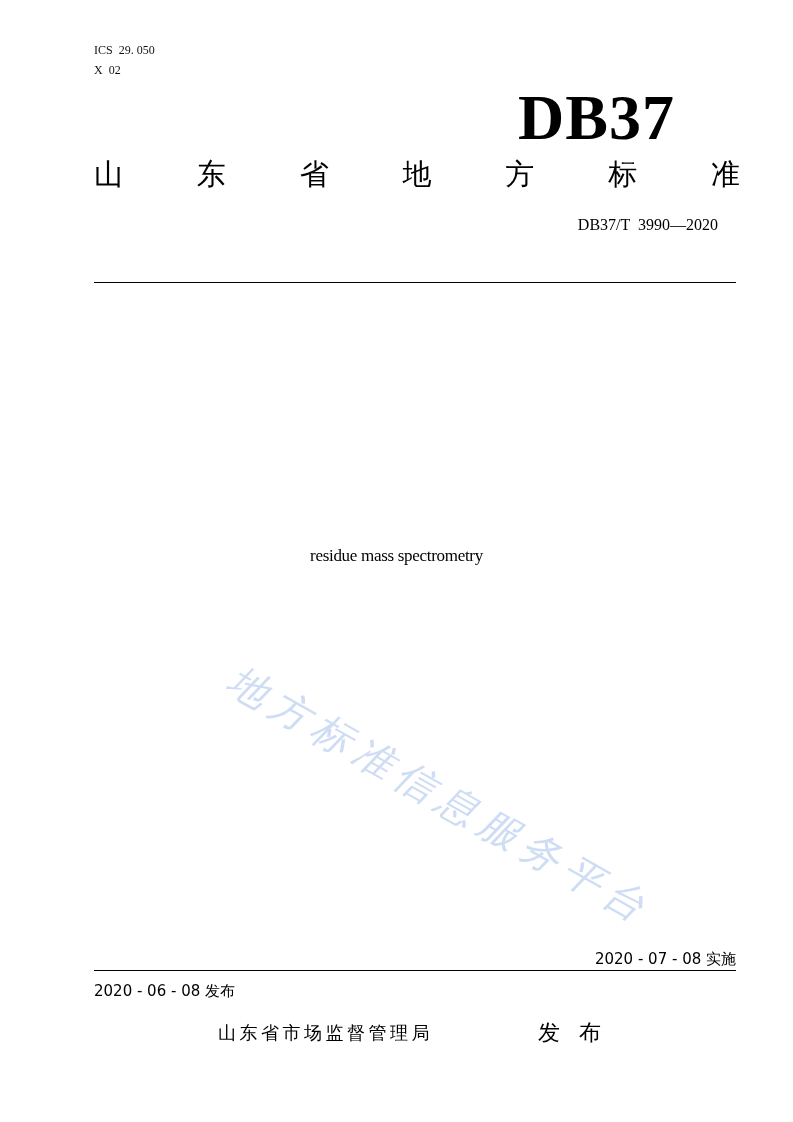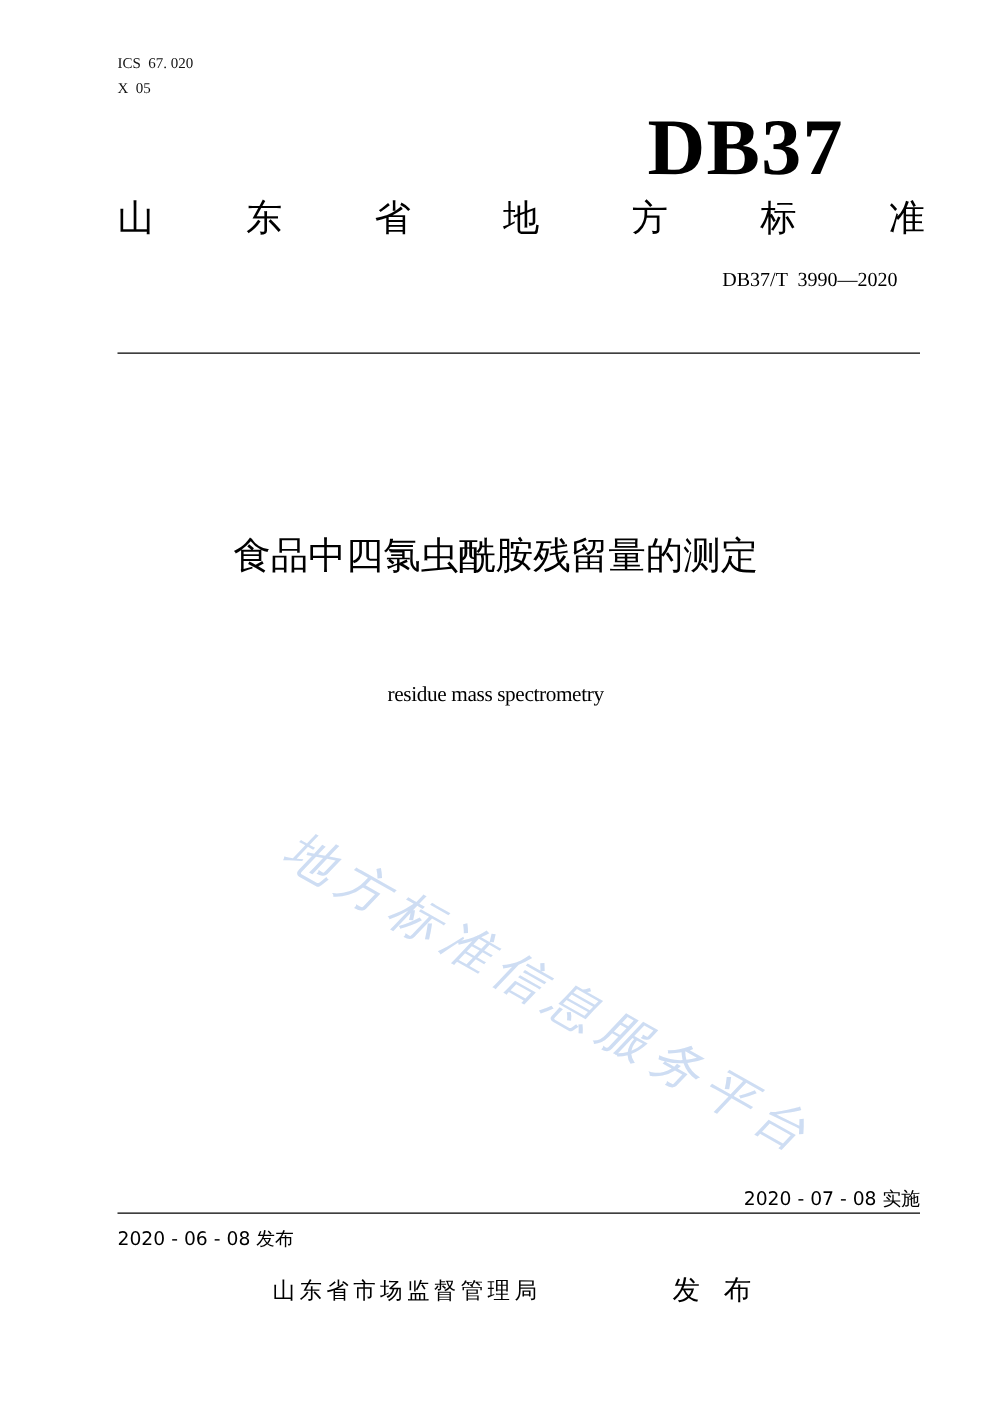--- a/index.html
+++ b/index.html
@@ -19,42 +19,41 @@
   .date-issue { left: 94px; top: 948px; font-family: "DejaVu Sans", sans-serif; font-size: 15px; line-height: 22px; white-space: pre; margin-top: 32px; }
   .date-impl { right: 57px; top: 948px; text-align: left; font-family: "DejaVu Sans", sans-serif; font-size: 15px; line-height: 22px; white-space: pre; }
   .rule-bottom { left: 94px; top: 970px; width: 642px; height: 0; border-top: 1.2px solid #000; }
   .issuer { left: 218px; top: 1020px; font-family: "DejaVu Sans", sans-serif; font-size: 18px; line-height: 26px; letter-spacing: 3.5px; white-space: nowrap; }
   .issue-word { left: 538px; top: 1020px; font-family: "DejaVu Sans", sans-serif; font-size: 22px; line-height: 26px; letter-spacing: 6px; white-space: nowrap; }
 </style>
 </head>
 <body>
 
 <div class="abs ics">
-  <div>ICS  67. 020</div>
-  <div>X  05</div>
+  <div>ICS  29. 050</div>
+  <div>X  02</div>
 </div>
 
 <div class="abs db37">DB37</div>
 
 <div class="abs std-name">
   <span>山</span>
   <span>东</span>
   <span>省</span>
   <span>地</span>
   <span>方</span>
   <span>标</span>
   <span>准</span>
 </div>
 
 <div class="abs std-code">DB37/T  3990—2020</div>
 
 <div class="abs rule-top"></div>
 
 <div class="abs title-zh">
-  <div>食品中四氯虫酰胺残留量的测定</div>
 </div>
 
 <div class="abs title-en">
   <div>residue mass spectrometry</div>
 </div>
 
 <div class="abs watermark">地方标准信息服务平台</div>
 
 <div class="abs date-issue">2020 - 06 - 08 发布</div>
 <div class="abs date-impl">2020 - 07 - 08 实施</div>

